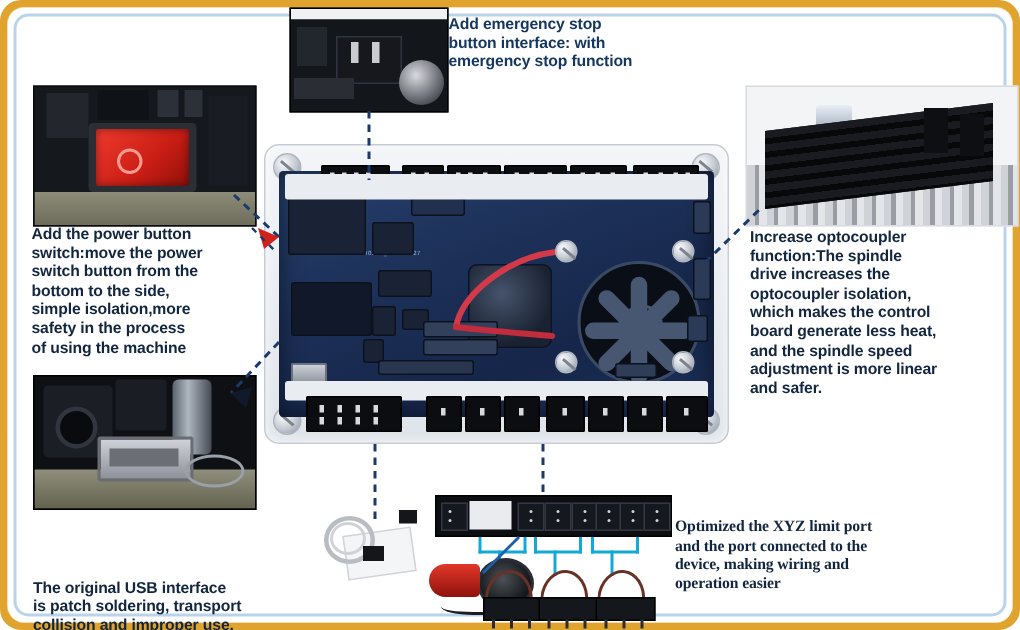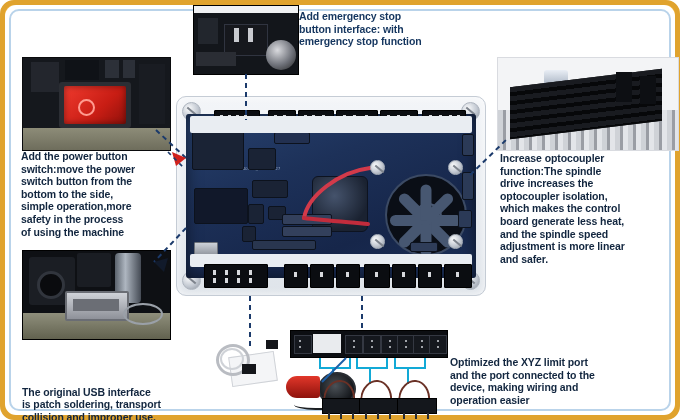--- a/index.html
+++ b/index.html
@@ -118,21 +118,21 @@
   
   svg.leads{position:absolute;left:0;top:0;width:680px;height:420px;pointer-events:none;}
 
   
   .cap{position:absolute;font-family:"Liberation Sans",sans-serif;font-weight:bold;
      font-size:10.5px;line-height:12.6px;color:#12263f;white-space:pre-line;letter-spacing:-.1px;}
   #cap-estop{left:299px;top:10px;width:190px;color:#15365f;}
   #cap-power{left:21px;top:150px;width:165px;}
   #cap-opto{left:500px;top:152px;width:172px;}
   #cap-usb{left:22px;top:348px;width:196px;}
-  #cap-xyz{left:450px;top:356px;width:212px;}
+  #cap-xyz{left:450px;top:346px;width:212px;font-family:Liberation Serif, serif;}
   .cap-head{color:#1a66b3;}
 </style>
 </head>
 <body>
 
 <div id="root">
 
   <div class="frame-outer"></div>
   <div class="frame-inner"></div>
   <div class="frame-blue"></div>
@@ -403,21 +403,21 @@
     <line x1="346" y1="358" x2="322" y2="382" stroke="#1d5fa8" stroke-width="2"></line>
   </svg>
 
   <div class="cap" id="cap-estop">Add emergency stop
 button interface: with
 emergency stop function</div>
   <div class="cap" id="cap-power">Add the power button
 switch:move the power
 switch button from the
 bottom to the side,
-simple operation,more
+simple isolation,more
 safety in the process
 of using the machine</div>
   <div class="cap" id="cap-opto">Increase optocoupler
 function:The spindle
 drive increases the
 optocoupler isolation,
 which makes the control
 board generate less heat,
  and the spindle speed
 adjustment is more linear

